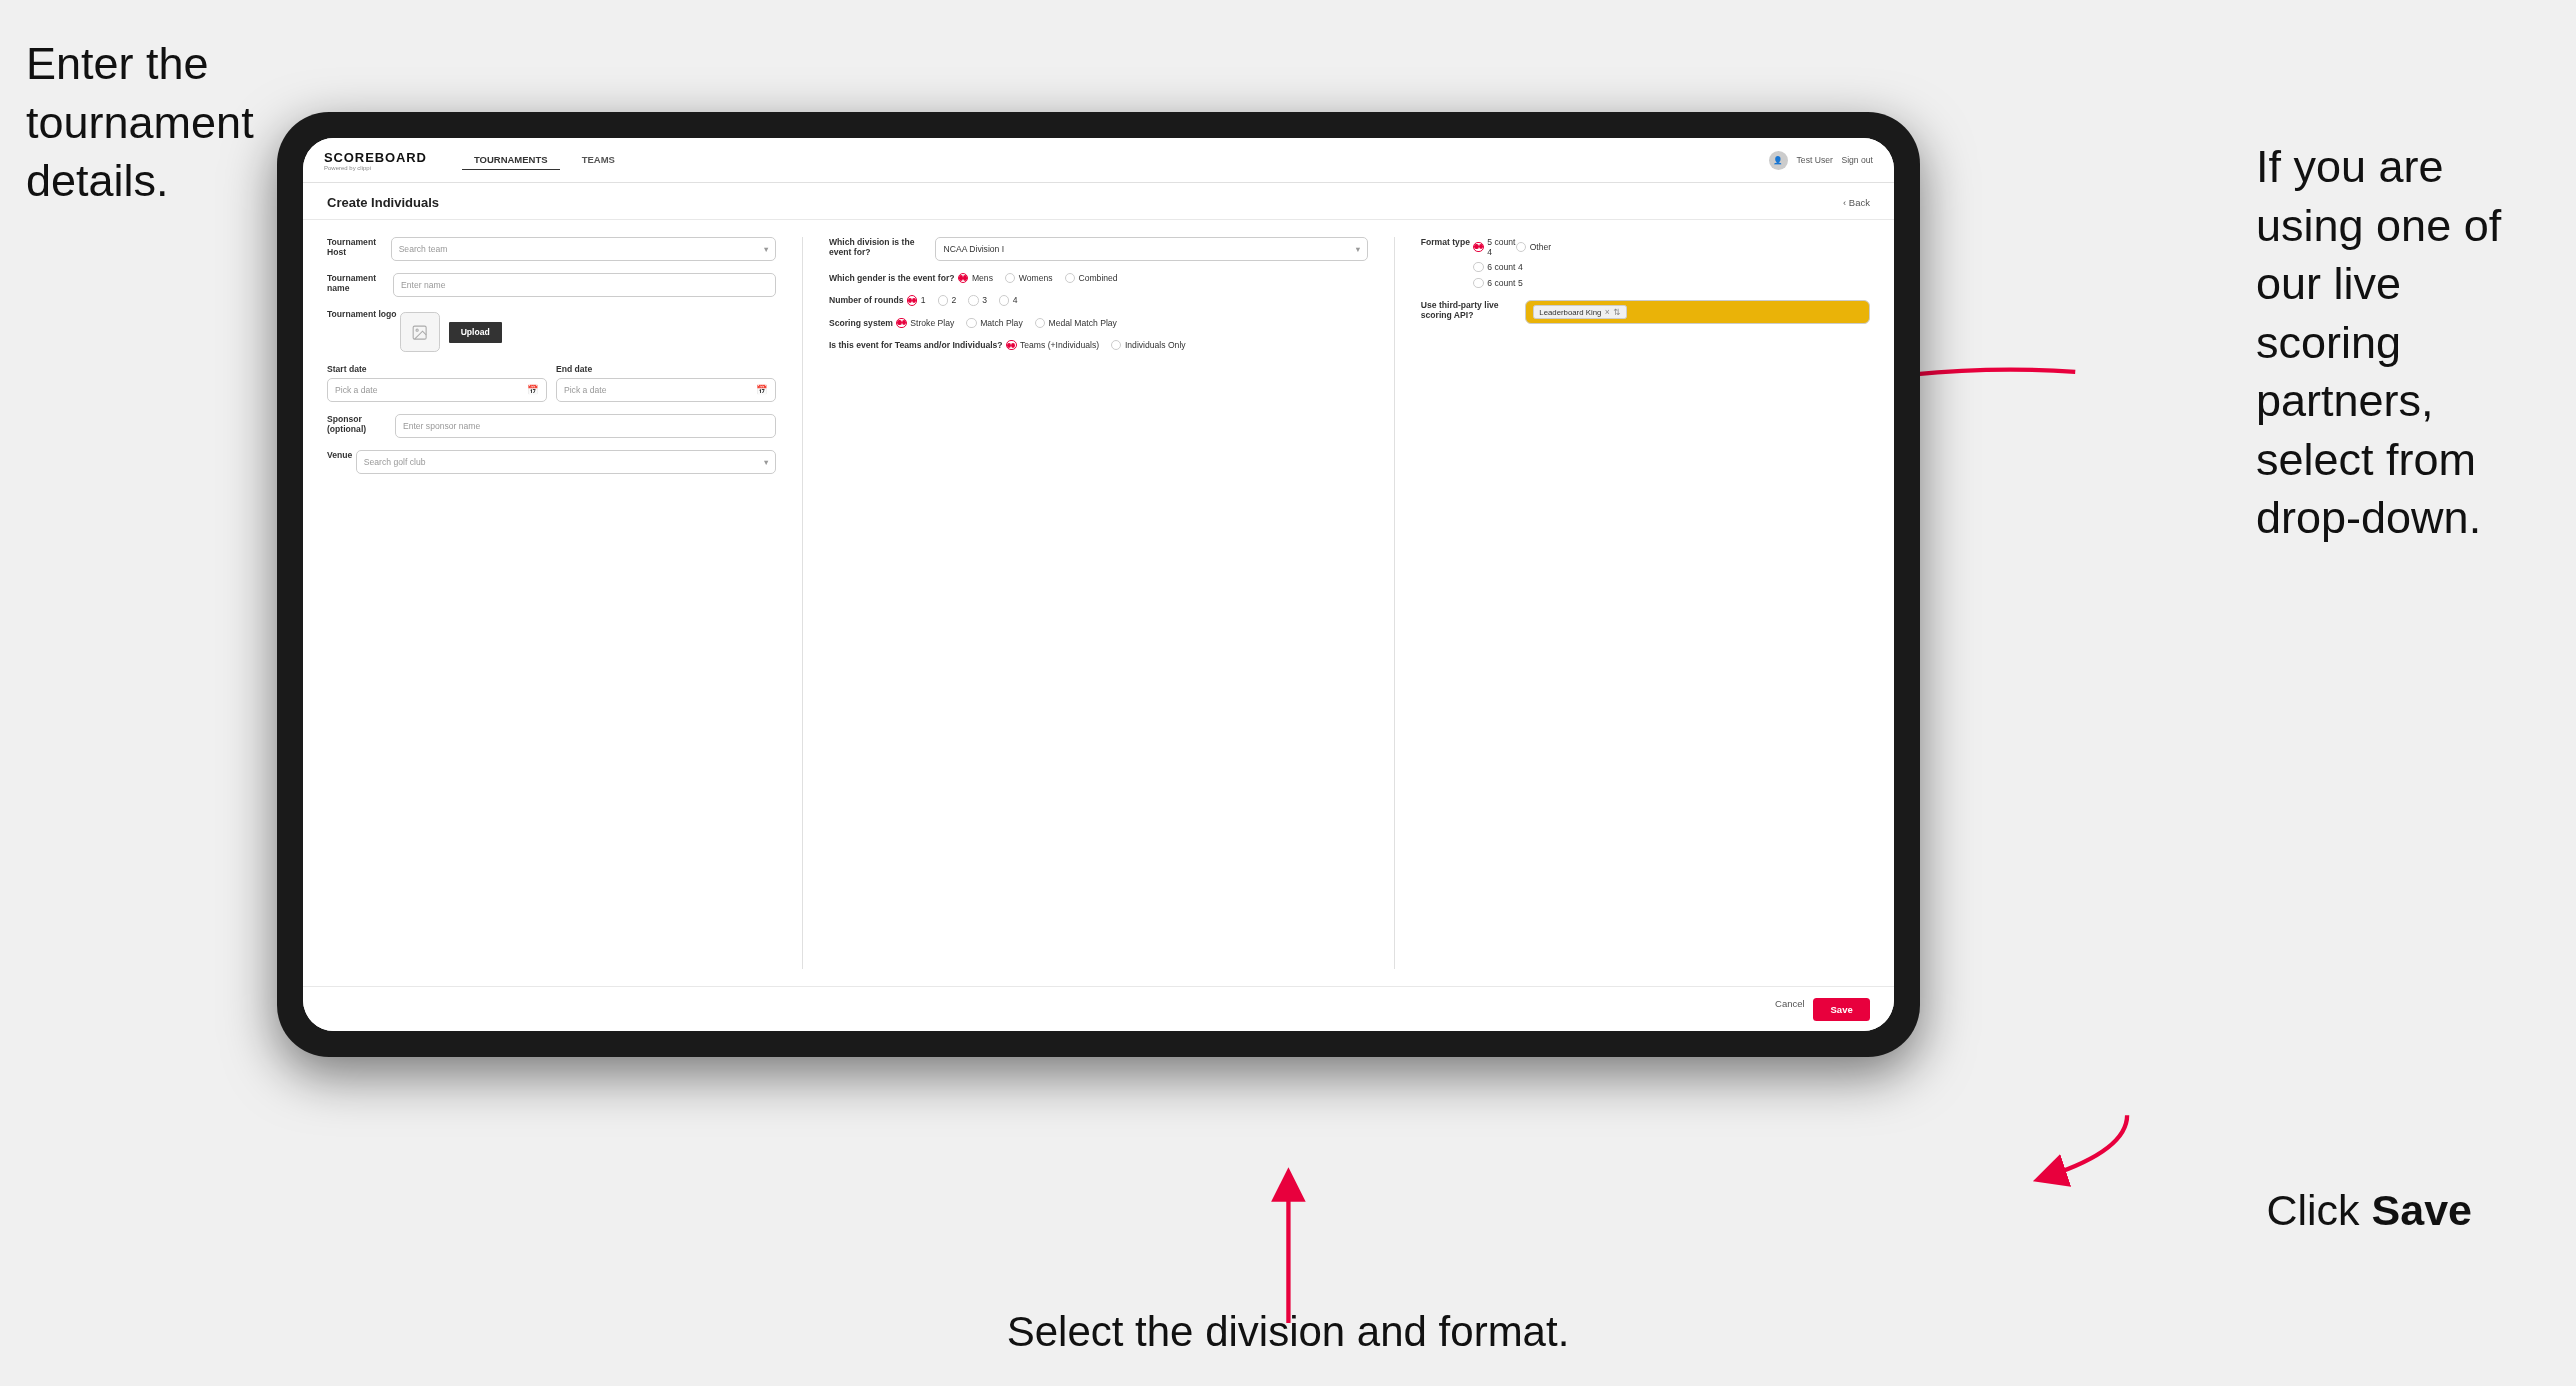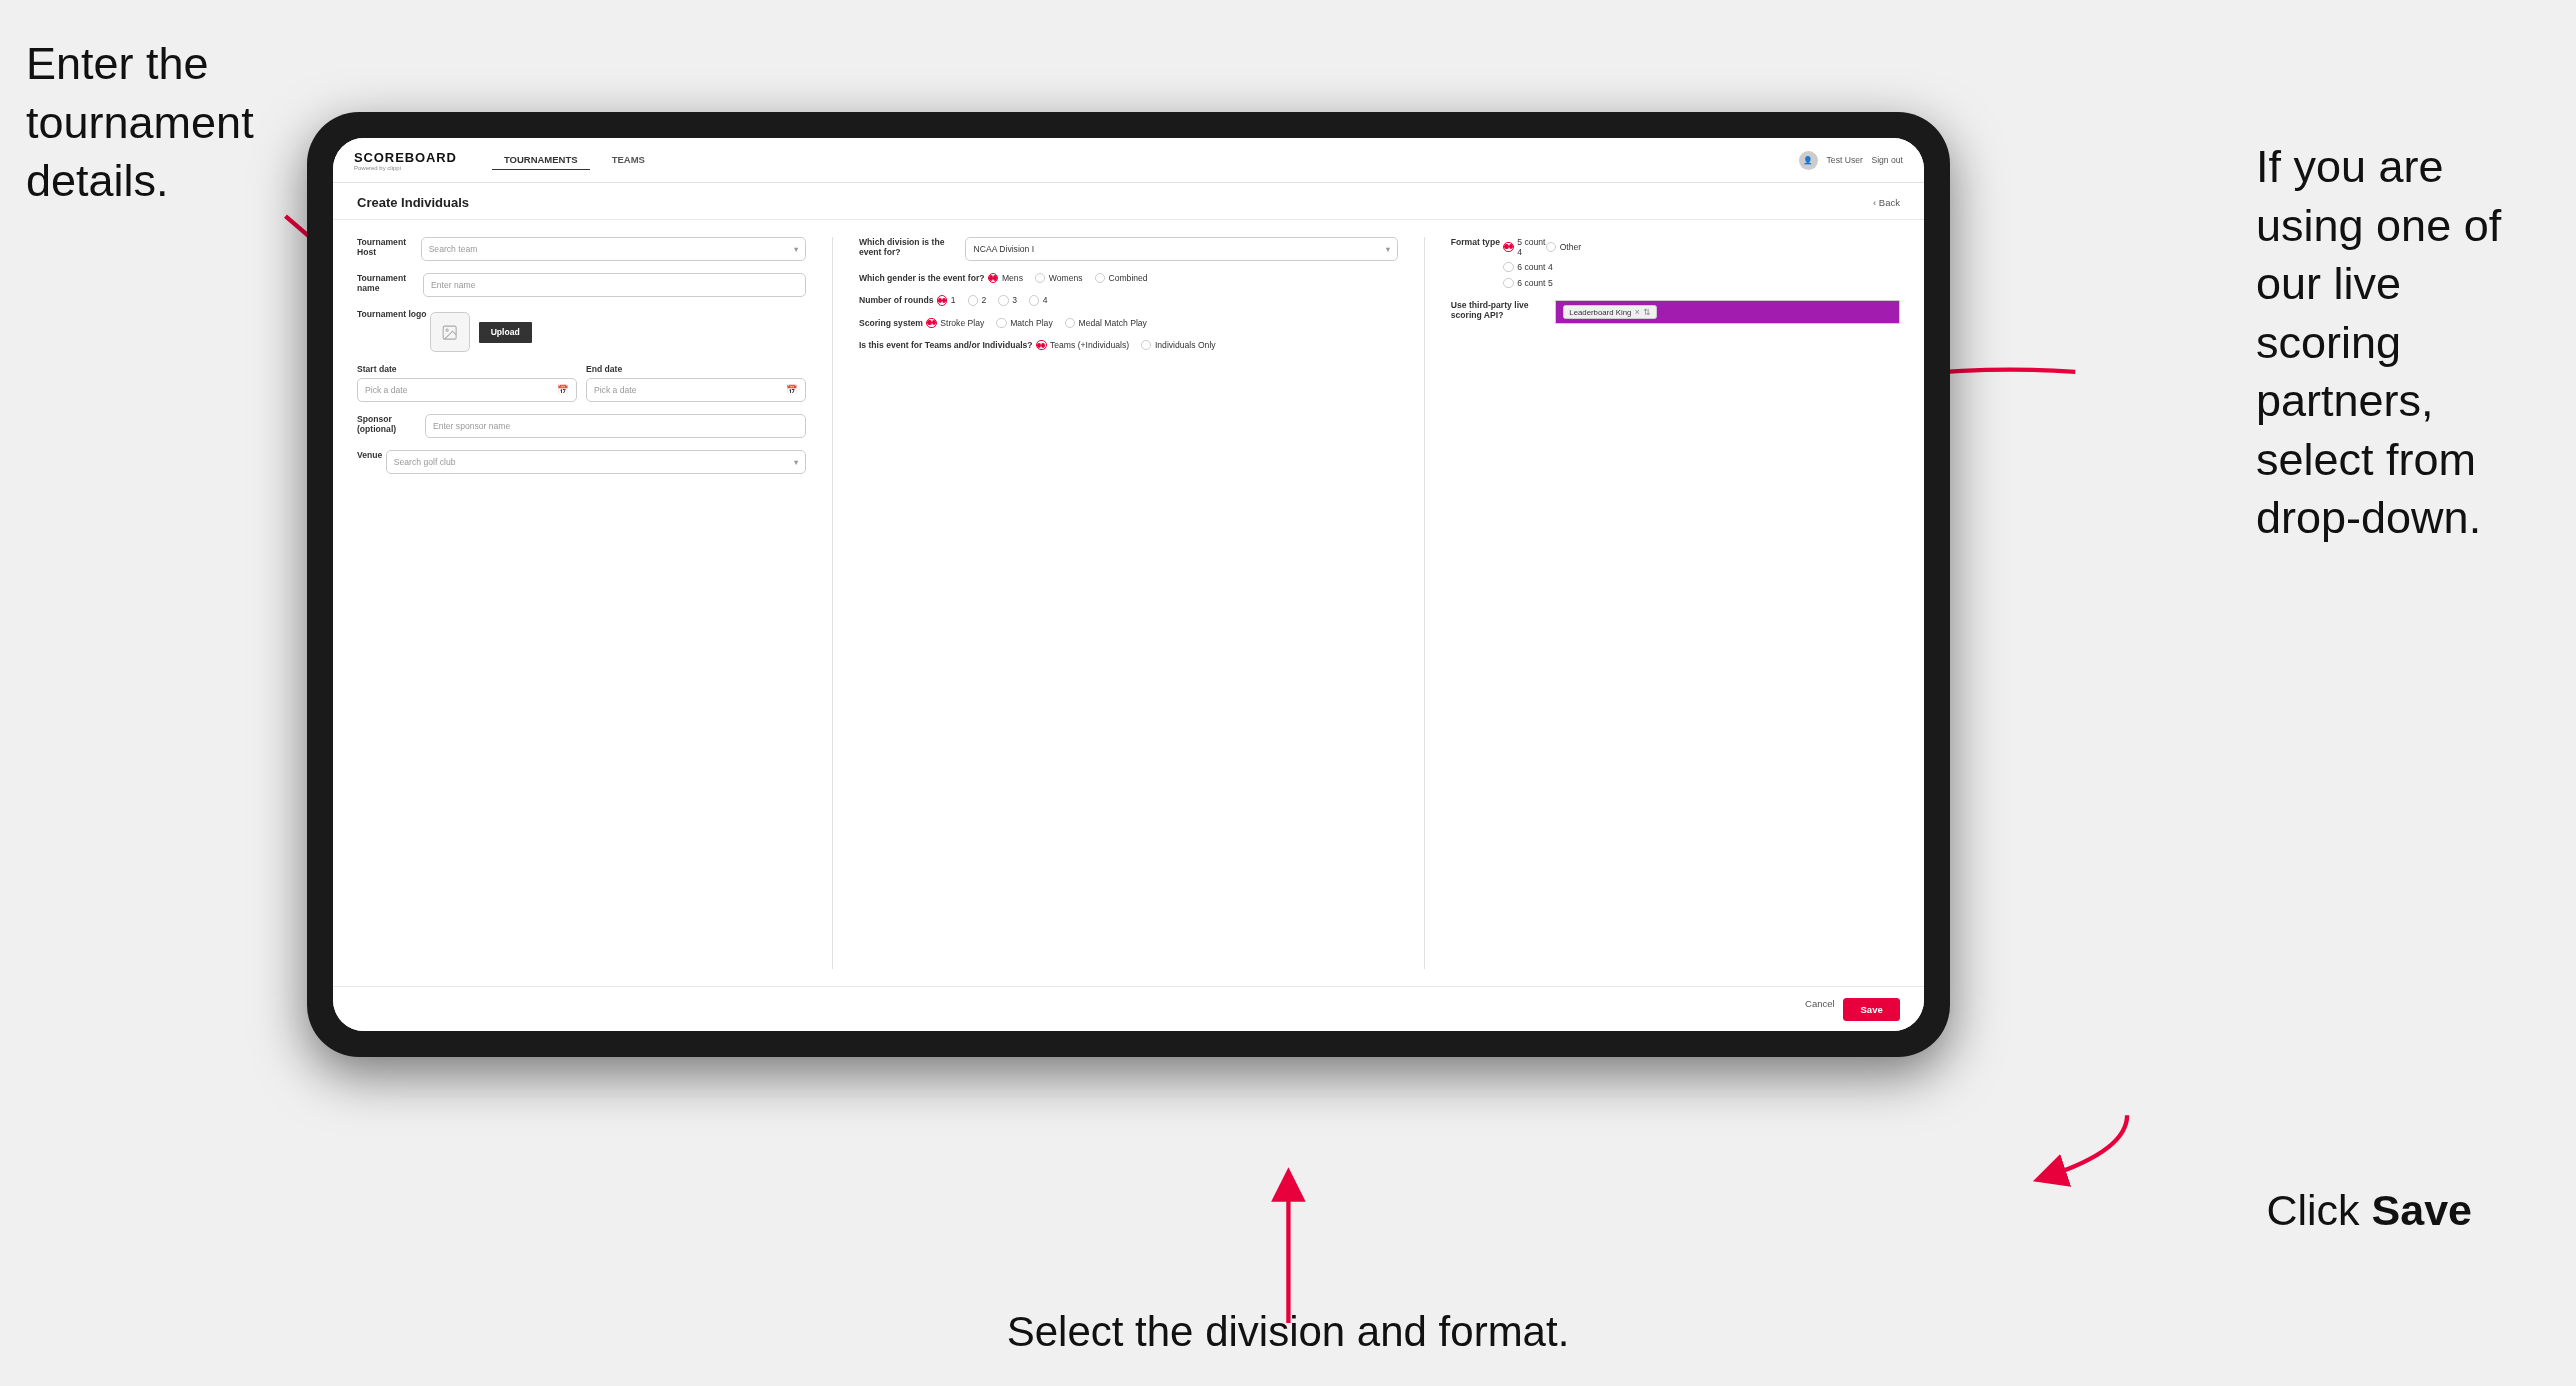--- a/index.html
+++ b/index.html
@@ -42,21 +42,20 @@
     .tablet {
       position: absolute;
       top: 112px;
       left: 277px;
       width: 1643px;
       height: 945px;
       background: #1a1a1a;
       border-radius: 52px;
       box-shadow: 0 17.3px 52px rgba(0,0,0,0.5);
       padding: 26px;
-      margin-left: 30px;
     }
     .tablet-screen {
       width: 100%;
       height: 100%;
       background: #fff;
       border-radius: 31px;
       overflow: hidden;
       display: flex;
       flex-direction: column;
     }
@@ -294,24 +293,24 @@
       flex: 1;
       display: flex;
       align-items: center;
     }
 
     
     .tag-input {
       width: 100%;
       height: 24px;
       border: 0.9px solid #ccc;
-      border-radius: 0;
+      border-radius: 6px;
       padding: 0 7px;
       font-size: 8.6px;
-      background: #a21caf;
+      background: #eab308;
       display: flex;
       align-items: center;
       gap: 5.2px;
     }
     .tag {
       background: #f0f0f0;
       border: 0.9px solid #ccc;
       border-radius: 2.6px;
       padding: 0.9px 5.2px;
       font-size: 7.8px;

